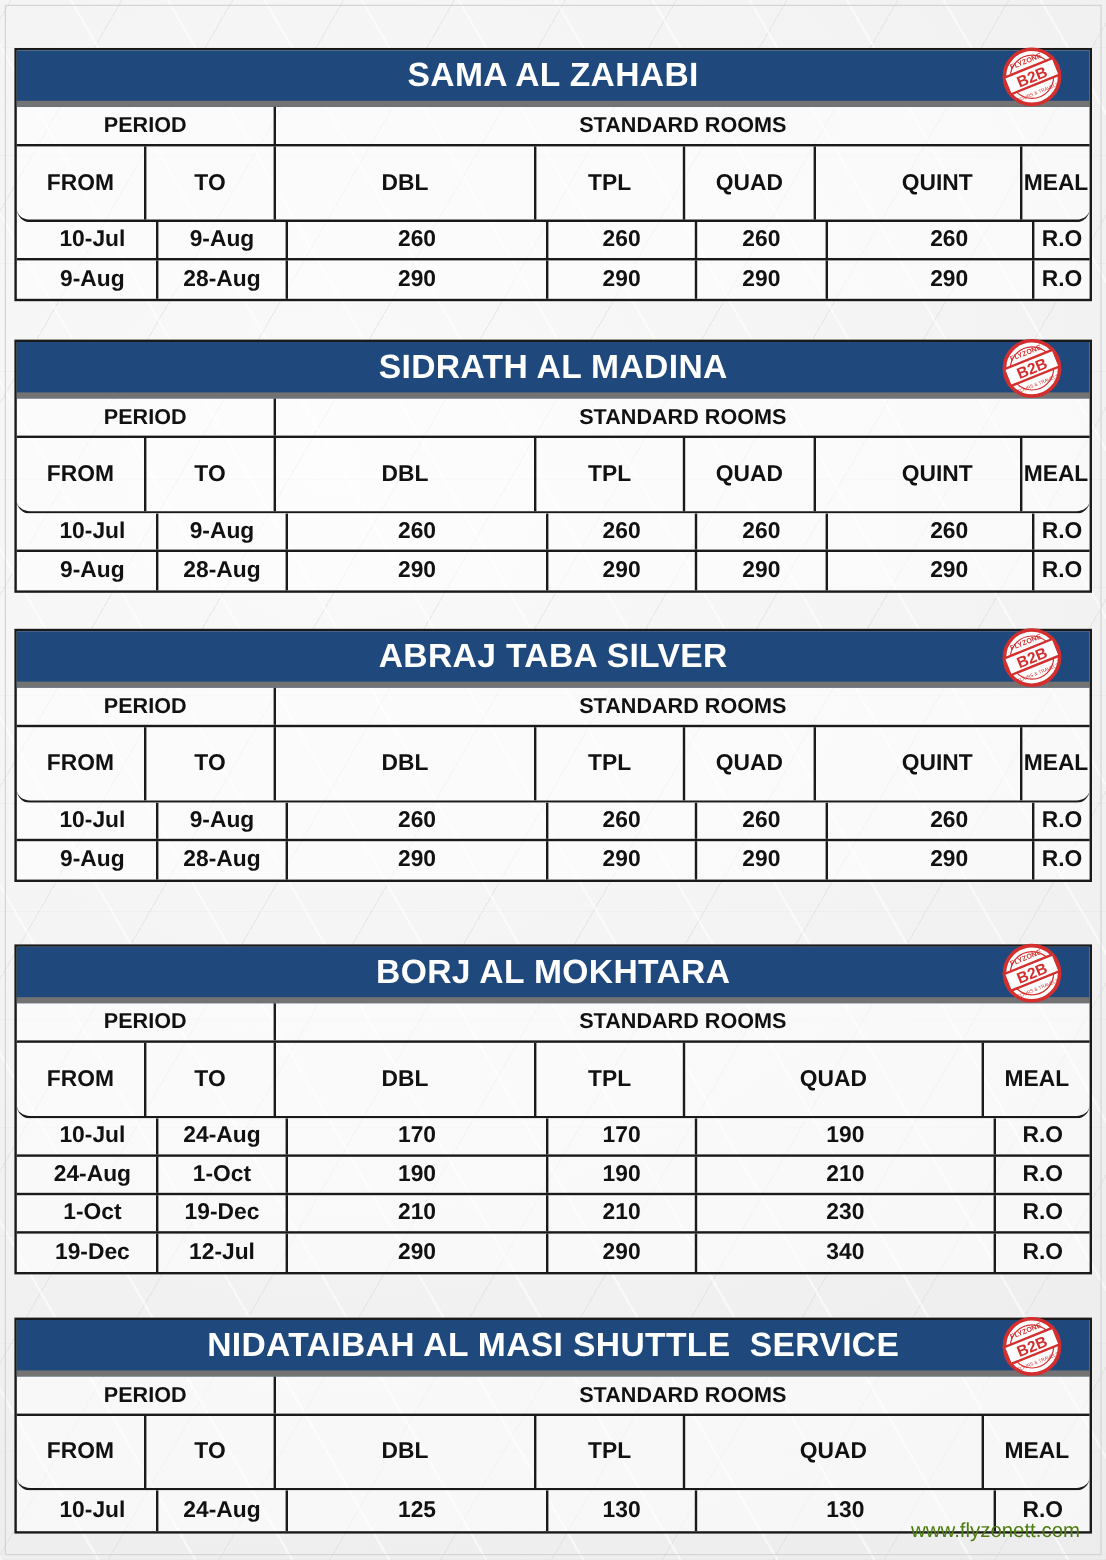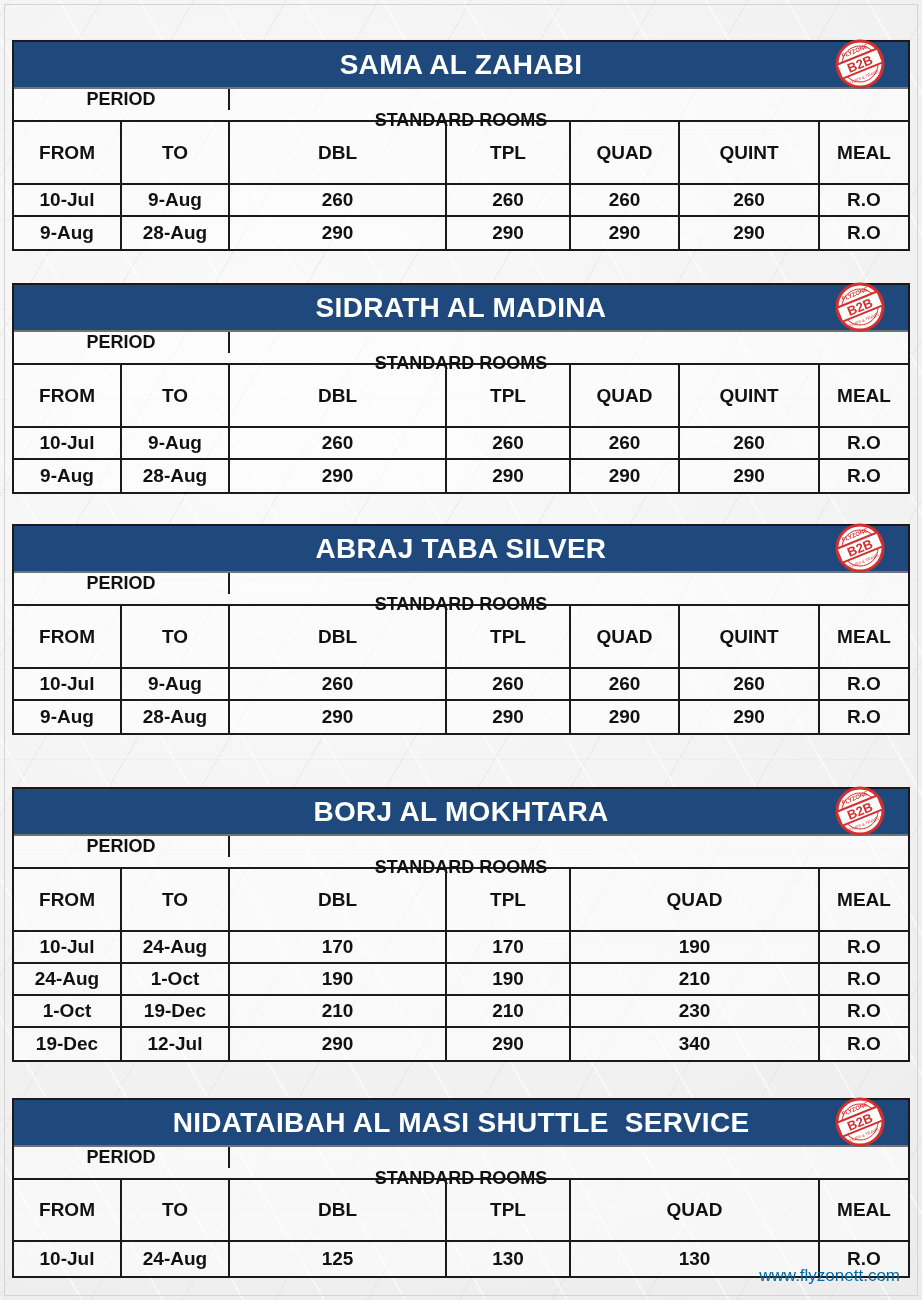--- a/index.html
+++ b/index.html
@@ -18,53 +18,53 @@
     position:absolute; left:4px; top:4px; right:4px; bottom:4px;
     border:1px solid #d4d4d4; pointer-events:none;
   }
   .rate-table {
     position:absolute; left:12px; width:898px;
     border:2px solid #1a1a1a; box-sizing:border-box;
     background:rgba(255,255,255,0.55);
   }
   .title-bar {
     position:relative; height:47px; background:#1f497d;
-    border-bottom:2px solid #737373; box-sizing:border-box;
+    border-bottom:5px solid #737373; box-sizing:border-box;
     display:flex; align-items:center; justify-content:center;text-align:center;
   }
   .title-text {
     color:#fff; font-weight:bold; font-size:28px; letter-spacing:0.3px;
     font-family:"Liberation Sans", sans-serif;
   }
   .b2b-stamp {
     position:absolute; right:22px; top:-4px; width:52px; height:52px;
   }
   .row { display:flex; border-bottom:2px solid #1a1a1a; box-sizing:border-box; }
   .row:last-child { border-bottom:none; }
   .cell {
     display:flex; align-items:center; justify-content:center;
     font-weight:bold; font-size:19px; box-sizing:border-box;
     border-right:2px solid #1a1a1a; white-space:nowrap;
   }
   .cell:last-child { border-right:none; }
-  .period-row { height:33px;flex-direction:column; }
-  .header-row { height:63px; }
-  .data-row { height:32px; }
+  .period-row { height:33px; }
+  .header-row { height:63px;border-radius:11px; }
+  .data-row { height:32px;padding-left:10px; }
   .cell.period { width:216px; font-size:18px; }
   .cell.standard { flex:1; font-size:18px; }
   .w-from { width:108px; }
   .w-to { width:108px; }
   .w-dbl { width:217px; }
   .w-tpl { width:124px; }
   .w-quad { width:109px; }
-  .w-quint { width:140px; }
+  .w-quint { width:140px;margin-left:32px; }
   .w-quadwide { width:249px; }
   .w-meal { flex:1; }
   .footer-url {
-    position:absolute; right:22px; top:1266px; font-size:17px; color:#0369a1;
+    position:absolute; right:22px; top:1266px; font-size:17px; color:#4d7c0f;
     font-family:"Liberation Sans", sans-serif;
     margin-left:24px;
   }
 </style>
 </head>
 <body>
 
 <div class="page-border"></div>
 
 <div class="rate-table" style="top:40px;">

